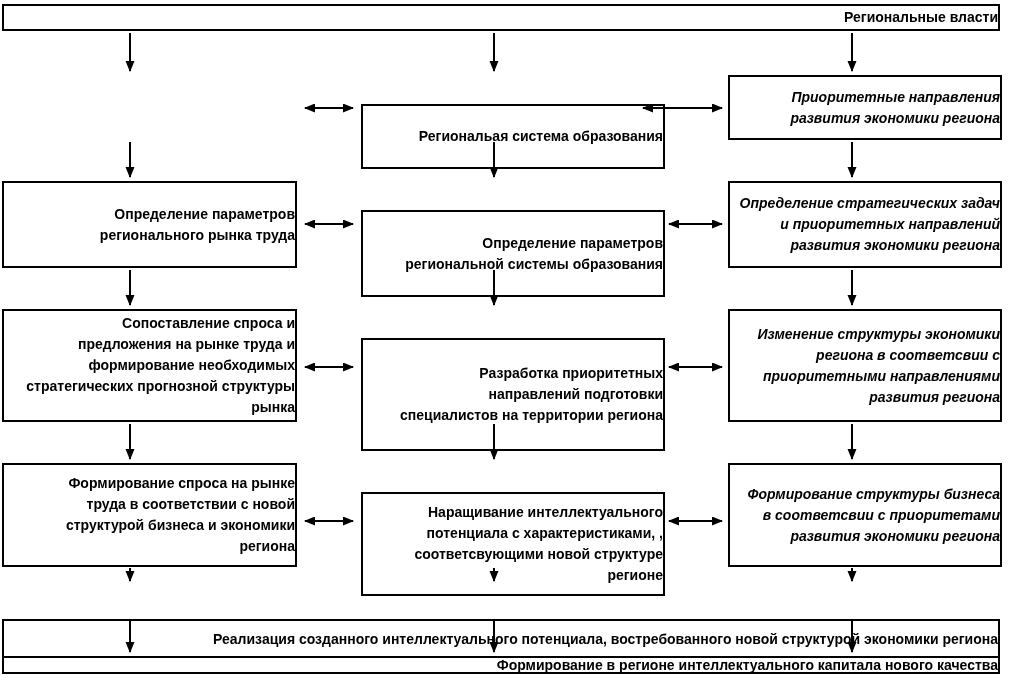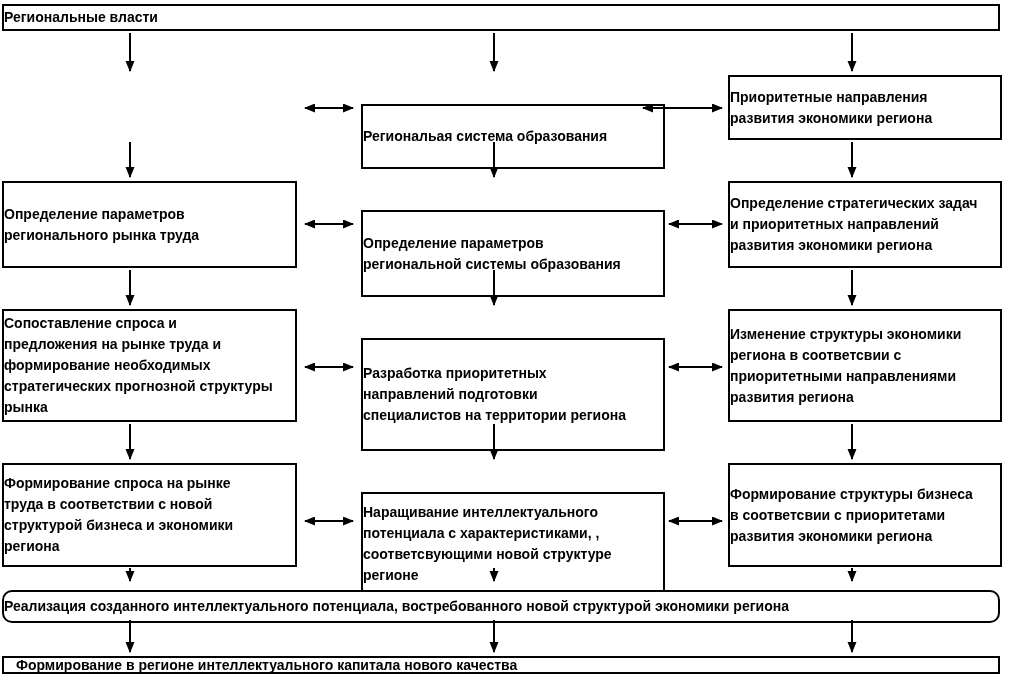--- a/index.html
+++ b/index.html
@@ -20,36 +20,36 @@
     box-sizing: border-box;
     border: 2px solid #000000;
     background: #ffffff;
     display: flex;
     align-items: center;
     justify-content: center;
   }
   .box .lbl {
     display: block;
     width: 100%;
-    text-align: left;
+    text-align: right;
     font-weight: bold;
     font-size: 14px;
     line-height: 21px;
     color: #000000;
     white-space: pre-line;
     overflow: visible;
   }
   
   .bar-top      { left: 2px;   top: 4px;   width: 998px; height: 27px; }
-  .bar-bottom1  { left: 2px;   top: 590px; width: 998px; height: 33px; border-radius: 10px; }
+  .bar-bottom1  { left: 2px;   top: 619px; width: 998px; height: 40px; }
   .bar-bottom2  { left: 2px;   top: 656px; width: 998px; height: 18px; padding-left: 12px; }
   
   .c1 { left: 2px;   width: 295px; }
   .c2 { left: 361px; width: 304px; margin-top: 29px; }
-  .c3 { left: 728px; width: 274px; }
+  .c3 { left: 728px; width: 274px; font-style: italic; }
   .r1 { top: 75px;  height: 65px;  }
   .r2 { top: 181px; height: 87px;  }
   .r3 { top: 309px; height: 113px; }
   .r4 { top: 463px; height: 104px; }
   #arrows {
     position: absolute;
     left: 0; top: 0;
     width: 1026px;
     height: 695px;
     pointer-events: none;

